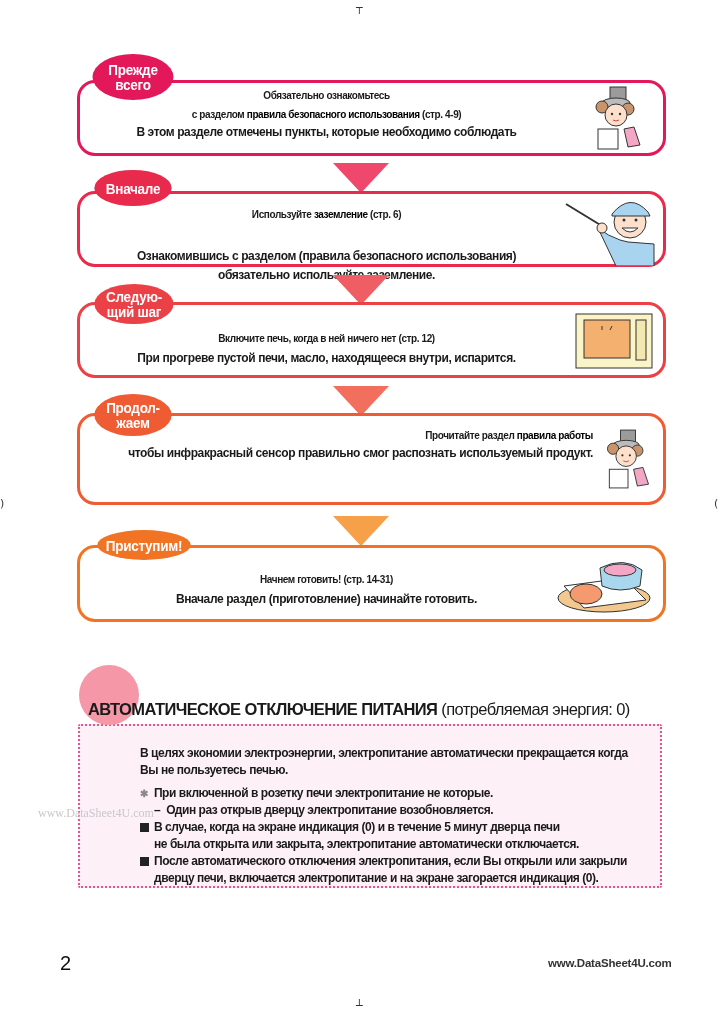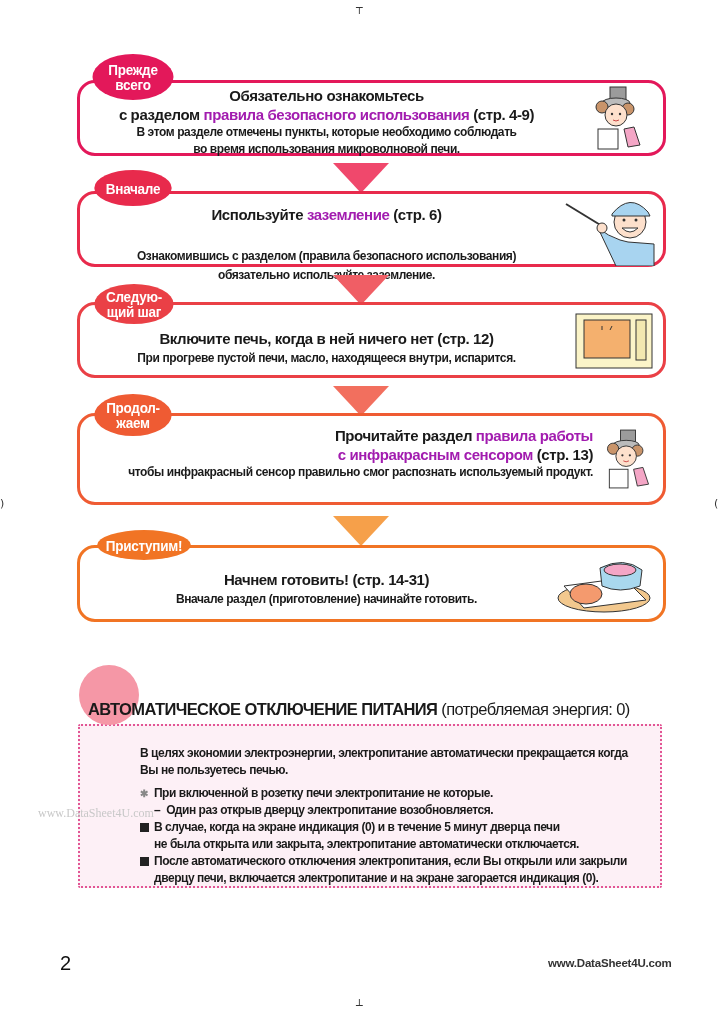--- a/index.html
+++ b/index.html
@@ -5,23 +5,23 @@
   html, body { margin:0; padding:0; }
   body { width:720px; height:1012px; background:#ffffff; position:relative; overflow:hidden;
          font-family:"Liberation Sans", sans-serif; color:#1a1a1a; }
   .crop { position:absolute; font-family:"DejaVu Sans", sans-serif; font-size:11px; color:#333; line-height:1; }
   .step { position:absolute; left:77px; width:589px; border:3px solid; border-radius:18px; box-sizing:border-box; background:#fff; }
   .badge { position:absolute; color:#fff; font-weight:bold; font-size:15px; line-height:15px; text-align:center;
            border-radius:50%; display:flex; align-items:center; justify-content:center; letter-spacing:-0.3px;
            font-family:"Liberation Sans", sans-serif; transform:scaleX(0.9); }
   .arrow { position:absolute; left:333px; width:0; height:0; border-left:28px solid transparent; border-right:28px solid transparent; border-top:30px solid; }
   .content { position:absolute; left:0; right:90px; text-align:center; font-weight:bold; }
-  .title { font-size:15px; line-height:19px; letter-spacing:-0.4px; }
+  .title { font-size:10px; line-height:19px; letter-spacing:-0.4px; }
   .sub { font-size:12px; line-height:17px; letter-spacing:-0.4px; }
-  .red { color:#a21caf; }
+  .red { color:#000000; }
   .illus { position:absolute; }
   .auto-circle { position:absolute; left:79px; top:665px; width:60px; height:60px; border-radius:50%; background:#f597a6; }
   .auto-title { position:absolute; left:88px; top:700px; font-weight:bold; font-size:16.5px; letter-spacing:-0.6px; white-space:nowrap; }
   .auto-title .light { font-weight:normal; }
   .auto-box { position:absolute; left:78px; top:724px; width:584px; height:164px; background:#fdf0f6;
               border:2px dotted #e25594; box-sizing:border-box; border-radius:2px; }
   .auto-text { position:absolute; left:140px; font-weight:bold; font-size:12px; line-height:17px; letter-spacing:-0.45px; white-space:nowrap; }
   .sq { display:inline-block; width:9px; height:9px; background:#222; margin-right:5px; vertical-align:-1px; }
   .star { color:#888; font-size:10px; margin-right:6px; }
   .page-num { position:absolute; left:60px; top:952px; font-size:20px; color:#111; }
@@ -36,21 +36,20 @@
 <div class="crop" style="left:714px;top:498px;">(</div>
 <div class="crop" style="left:356px;top:1000px;">┴</div>
 
 <div class="step" style="top:80px;height:76px;border-color:#e3185a;">
   <div class="content" style="top:3px;">
     <div class="title">Обязательно ознакомьтесь</div>
     <div class="title">
       <span>с разделом </span><span class="red">правила безопасного использования</span><span> (стр. 4-9)</span>
     </div>
     <div class="sub">В этом разделе отмечены пункты, которые необходимо соблюдать</div>
-    <div class="sub">во время использования микроволновой печи.</div>
   </div>
   <svg class="illus" style="left:508px;top:2px;" width="60" height="66" viewBox="0 0 60 66">
     <rect x="22" y="2" width="16" height="14" fill="#9b9b9b" stroke="#333"></rect>
     <ellipse cx="28" cy="18" rx="14" ry="5" fill="#bbb" stroke="#333"></ellipse>
     <circle cx="14" cy="22" r="6" fill="#c9946a" stroke="#333"></circle>
     <circle cx="40" cy="24" r="6" fill="#c9946a" stroke="#333"></circle>
     <circle cx="28" cy="30" r="11" fill="#fde0cc" stroke="#333"></circle>
     <circle cx="24" cy="29" r="1.2" fill="#333"></circle>
       <circle cx="32" cy="29" r="1.2" fill="#333"></circle>
     <path d="M25 35 Q28 37 31 35" stroke="#c44" fill="none"></path>
@@ -112,23 +111,20 @@
     </div>
 </div>
 
 <div class="arrow" style="top:386px;border-top-color:#f26f5e;"></div>
 
 <div class="step" style="top:413px;height:92px;border-color:#ef5b33;">
   <div class="content" style="top:10px;right:70px;text-align:right;">
     <div class="title">
       <span>Прочитайте раздел </span><span class="red">правила работы</span>
     </div>
-    <div class="title">
-      <span class="red">с инфракрасным сенсором</span><span> (стр. 13)</span>
-    </div>
     <div class="sub">чтобы инфракрасный сенсор правильно смог распознать используемый продукт.</div>
   </div>
   <svg class="illus" style="left:520px;top:10px;" width="56" height="66" viewBox="0 0 60 66">
     <rect x="22" y="2" width="16" height="14" fill="#9b9b9b" stroke="#333"></rect>
     <ellipse cx="28" cy="18" rx="14" ry="5" fill="#bbb" stroke="#333"></ellipse>
     <circle cx="14" cy="22" r="6" fill="#c9946a" stroke="#333"></circle>
     <circle cx="40" cy="24" r="6" fill="#c9946a" stroke="#333"></circle>
     <circle cx="28" cy="30" r="11" fill="#fde0cc" stroke="#333"></circle>
     <circle cx="24" cy="29" r="1.2" fill="#333"></circle>
       <circle cx="32" cy="29" r="1.2" fill="#333"></circle>

